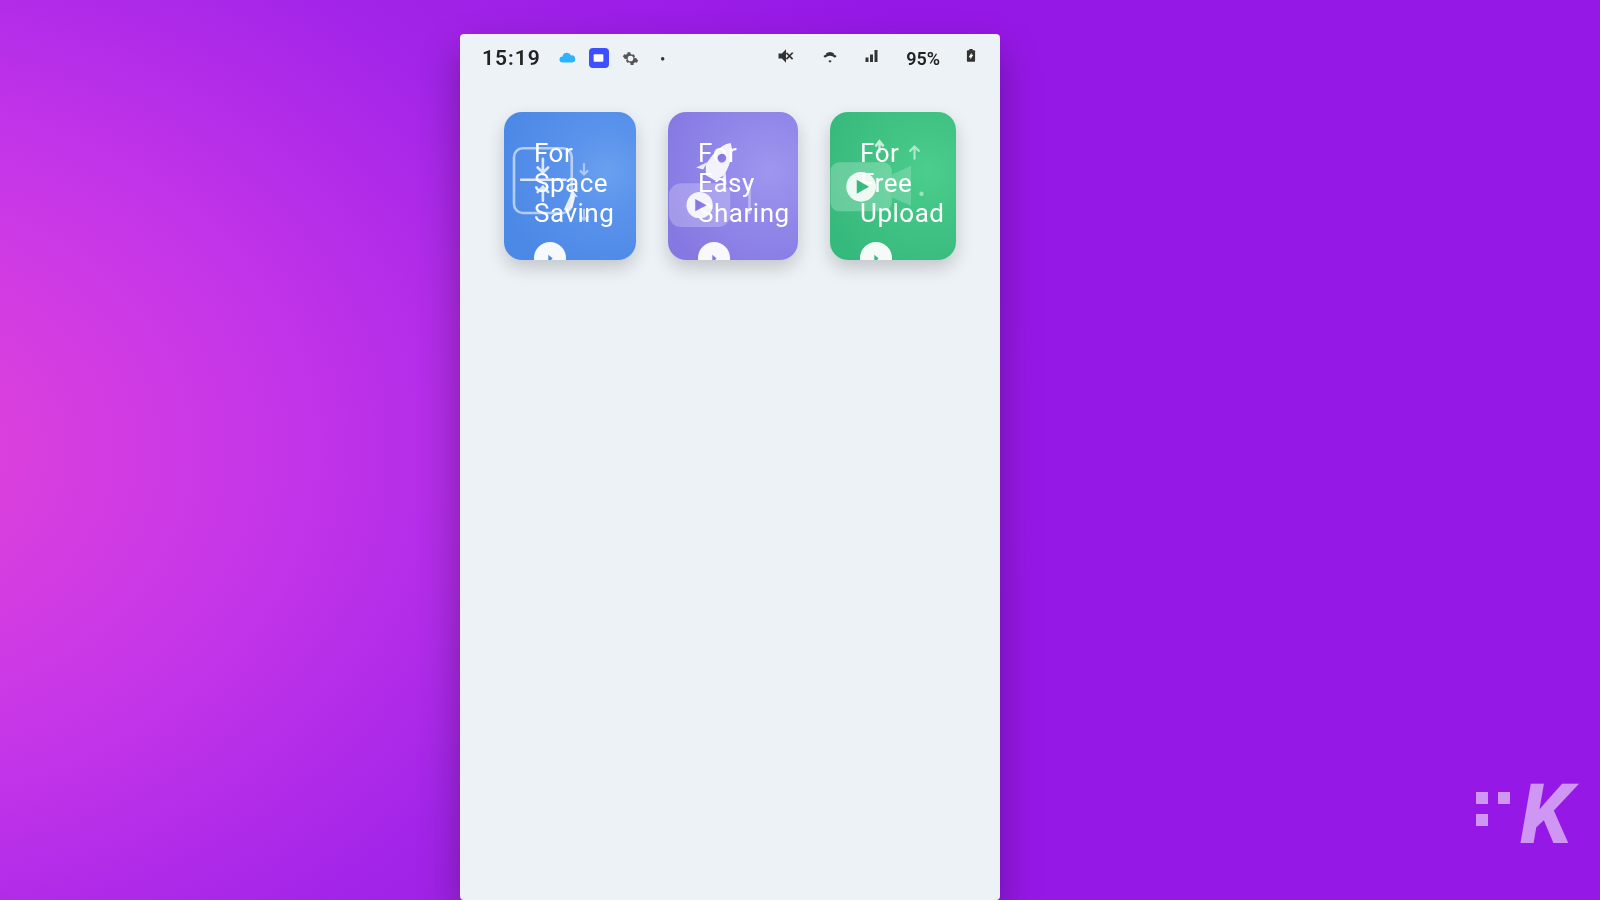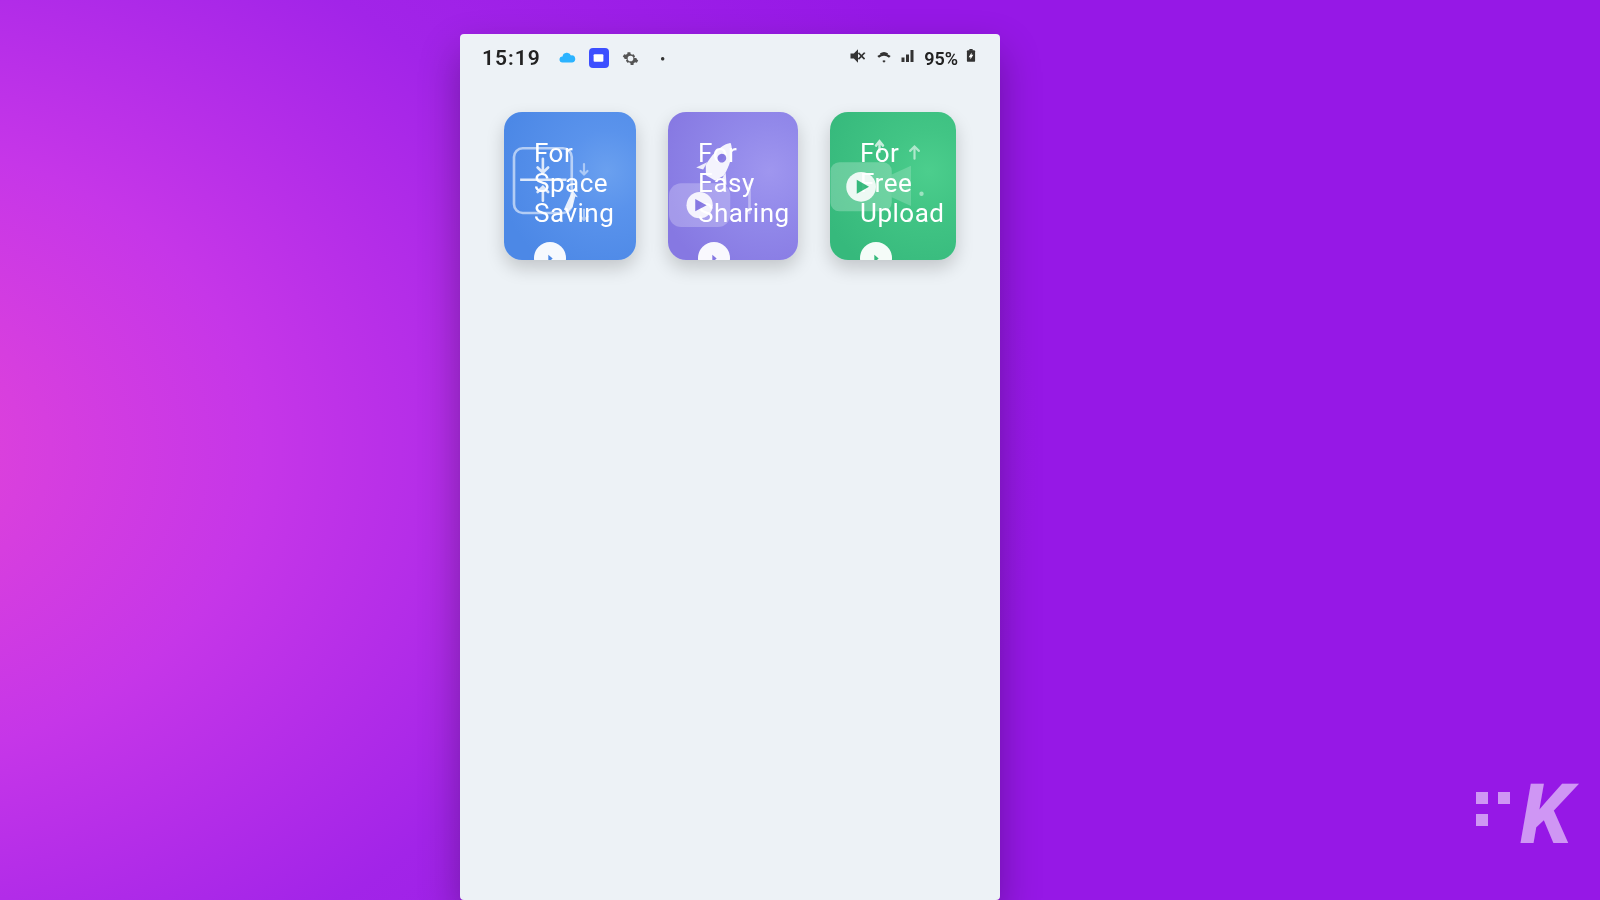--- a/index.html
+++ b/index.html
@@ -18,21 +18,21 @@
       overflow:hidden;
     }
     
     .statusbar {
       height:48px;
       display:flex; align-items:center; justify-content:space-between;
       padding:0 22px;
       font-size:20px; font-weight:600; color:#222;
     }
     .status-left { display:flex; align-items:center; gap:12px; }
-    .status-right { display:flex; align-items:center; gap:6px; font-size:18px;}
+    .status-right { display:flex; align-items:center; gap:24px; font-size:18px;}
     .status-clock { font-size:21px; letter-spacing:1px; margin-right:4px;}
     .mini-ico { width:20px; height:20px; display:inline-flex; align-items:center; justify-content:center; border-radius:4px; font-size:12px; }
     .mini-ico.cloud { color:#2bb3ff; }
     .mini-ico.msg  { background:#3d4fff; color:#fff; }
     .mini-ico.gear { color:#555; }
     .mini-ico.dot  { color:#333; font-size:8px;}
     .batt { font-size:18px; font-weight:600;}
     
     .appbar {
       height:70px; display:flex; align-items:center; padding:0 22px;

